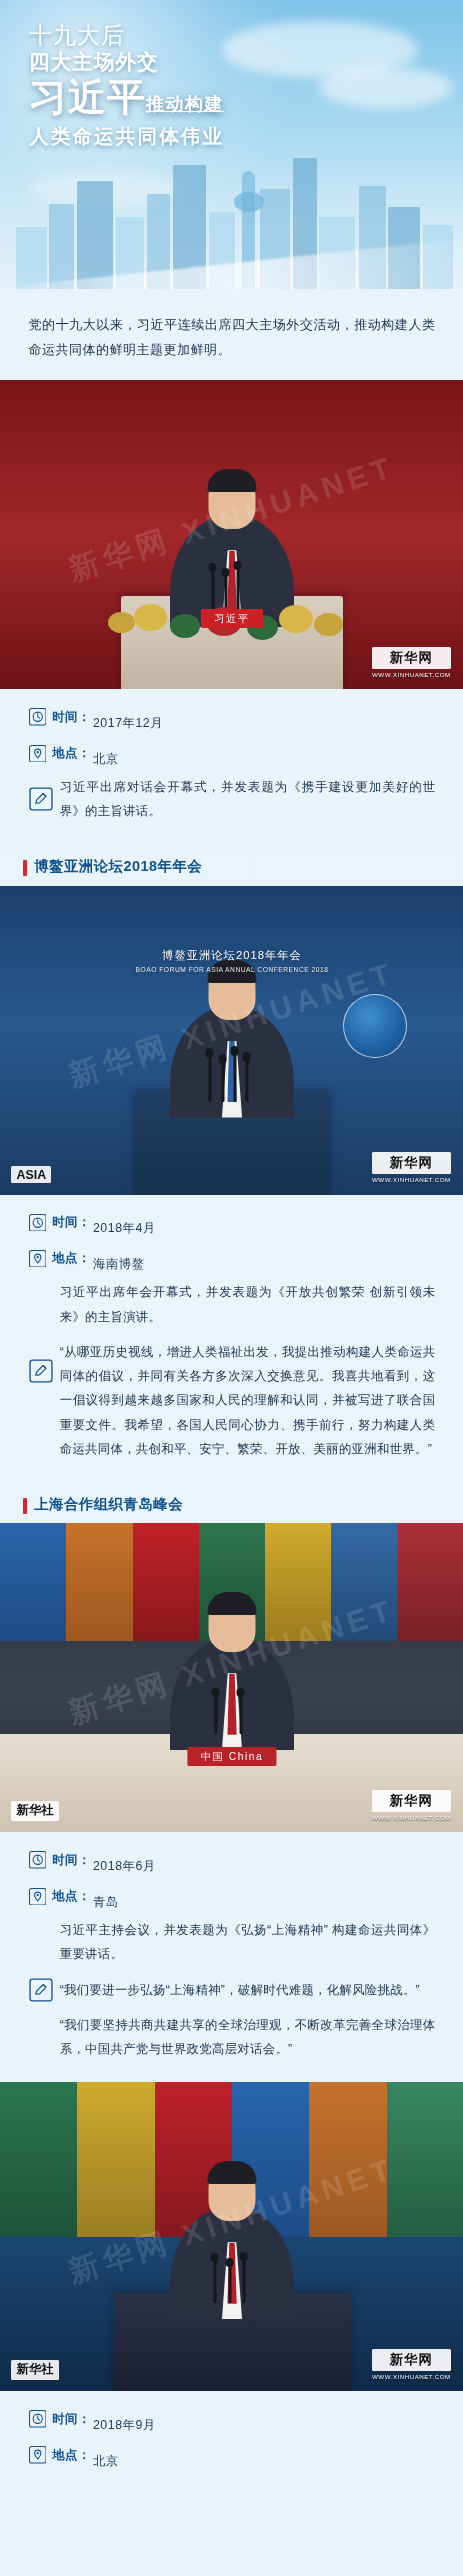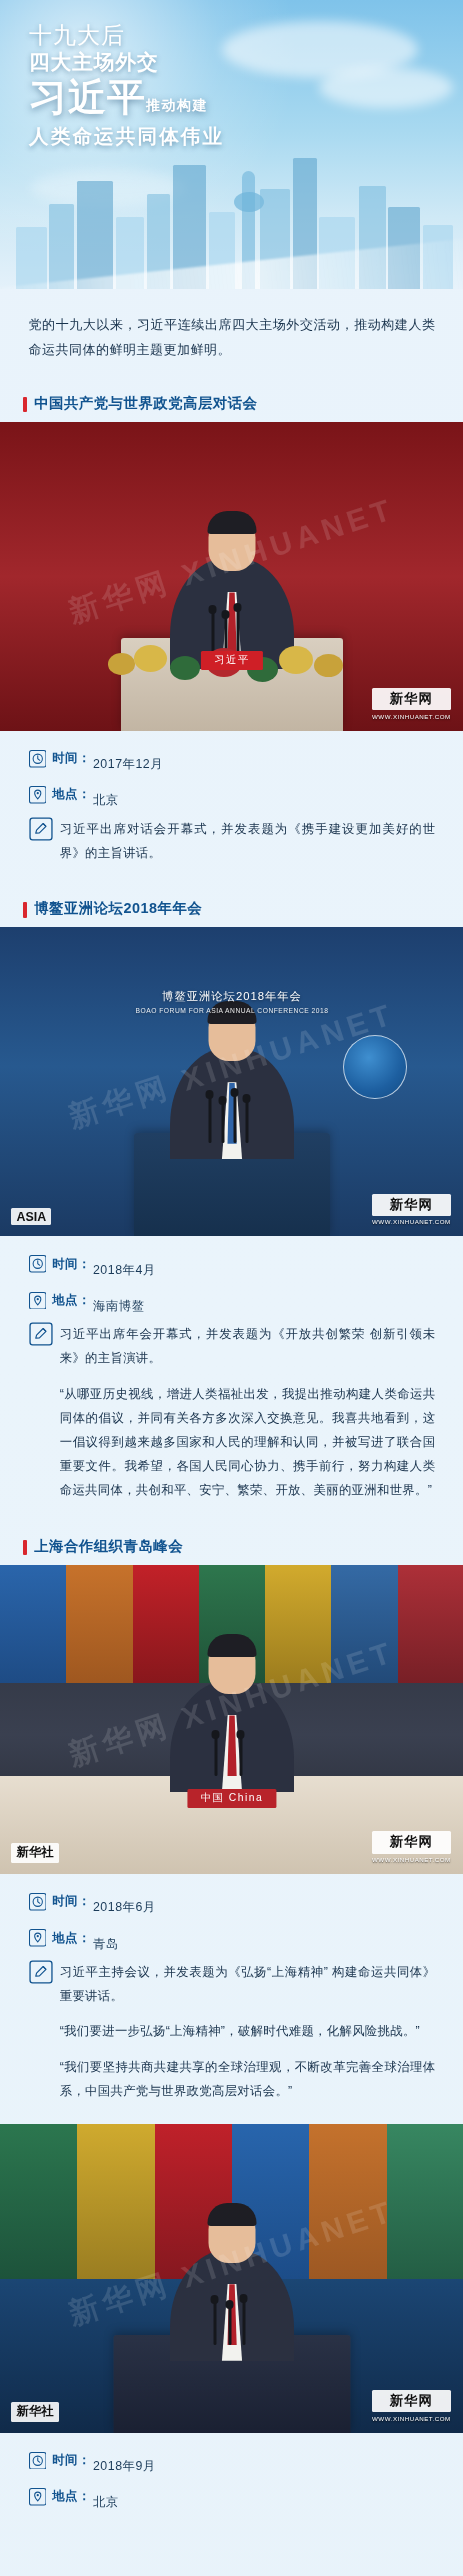--- a/index.html
+++ b/index.html
@@ -104,22 +104,23 @@
   }
   .ht-big {
     font-size: 38px;
     font-weight: bold;
     line-height: 1.05;
     margin-top: 3.1px;
     color: #ffffff;
     text-shadow: 0 2.1px 7.2px rgba(15,60,100,0.5);
   }
   .ht-big .sub {
-    font-size: 14px;
+    font-size: 18px;
     letter-spacing: 1.5px;
+    text-decoration: underline;
   }
   .ht-line3 {
     font-size: 19.6px;
     font-weight: bold;
     margin-top: 5.2px;
     letter-spacing: 2.1px;
   }
 
   
   .lead {
@@ -386,21 +387,21 @@
     display: inline-block;
   }
   .meta-label { font-weight: bold; color: #11538f; margin-right: 2.1px;}
   .meta-value { color: #1b3b59; margin-top: 12px; }
 
   
   .body-block {
     width: 407px;
     margin: 7.2px auto 0 auto;
     display: flex;
-    align-items: flex-start;
+    align-items: center;
   }
   .pen-icon {
     width: 24px; height: 24px;
     margin-right: 7.2px;
     flex: 0 0 auto;
   }
   .body-text {
     flex: 1 1 auto;
     font-size: 12.4px;
     line-height: 1.95;
@@ -446,21 +447,20 @@
       <div class="ht-line2">四大主场外交</div>
       <div class="ht-big">
         <span>习近平</span><span class="sub">推动构建</span>
       </div>
       <div class="ht-line3">人类命运共同体伟业</div>
     </div>
   </div>
 
   <div class="lead">党的十九大以来，习近平连续出席四大主场外交活动，推动构建人类命运共同体的鲜明主题更加鲜明。</div>
 
-  <div class="sec-head">中国共产党与世界政党高层对话会</div>
 
   <div class="photo">
     <div class="scene backdrop-red"></div>
     <div class="podium"></div>
     <div class="figure">
       <div class="suit"></div>
       <div class="shirt"></div>
       <div class="tie"></div>
       <div class="head"></div>
       <div class="hair"></div>

